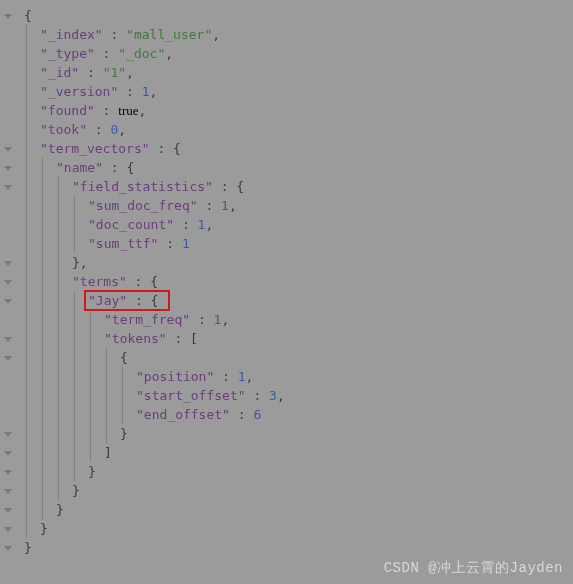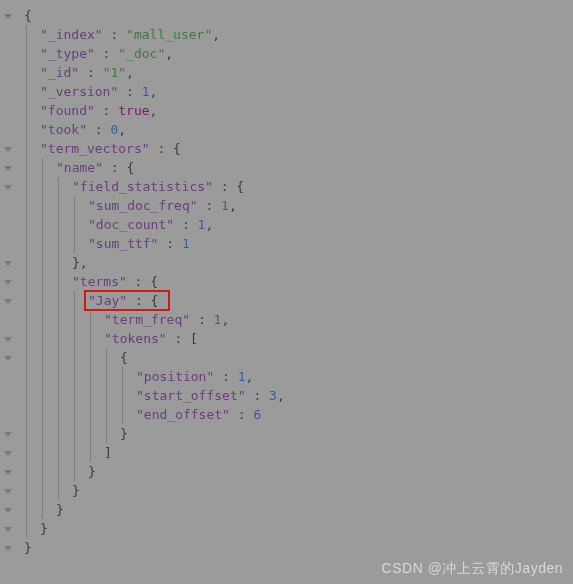--- a/index.html
+++ b/index.html
@@ -41,33 +41,33 @@
     border-top: 5px solid #7a7a7a;
   }
   .content {
     white-space: pre;
     position: relative;
   }
   .key { color: #6a3e7a; }
   .punc { color: #3a3a3a; }
   .str { color: #407a3e; }
   .num { color: #3a5aa0; }
-  .bool { color: #701a75; }
+  .bool { color: #000000; font-family: Liberation Serif, serif; }
   .highlight-box {
     position: absolute;
     border: 2px solid #d01818;
     box-sizing: border-box;
     pointer-events: none;
   }
   .watermark {
     position: absolute;
     right: 10px;
     bottom: 6px;
     color: #d8d8d8;
-    font-family: Liberation Sans, sans-serif;
+    font-family: Liberation Mono, monospace;
     font-size: 14px;
     letter-spacing: 0.5px;
   }
 </style>
 </head>
 <body>
 
 <div class="code-area" id="code-area">
     <div class="line">
       <div class="gutter"><span class="tri"></span></div>

